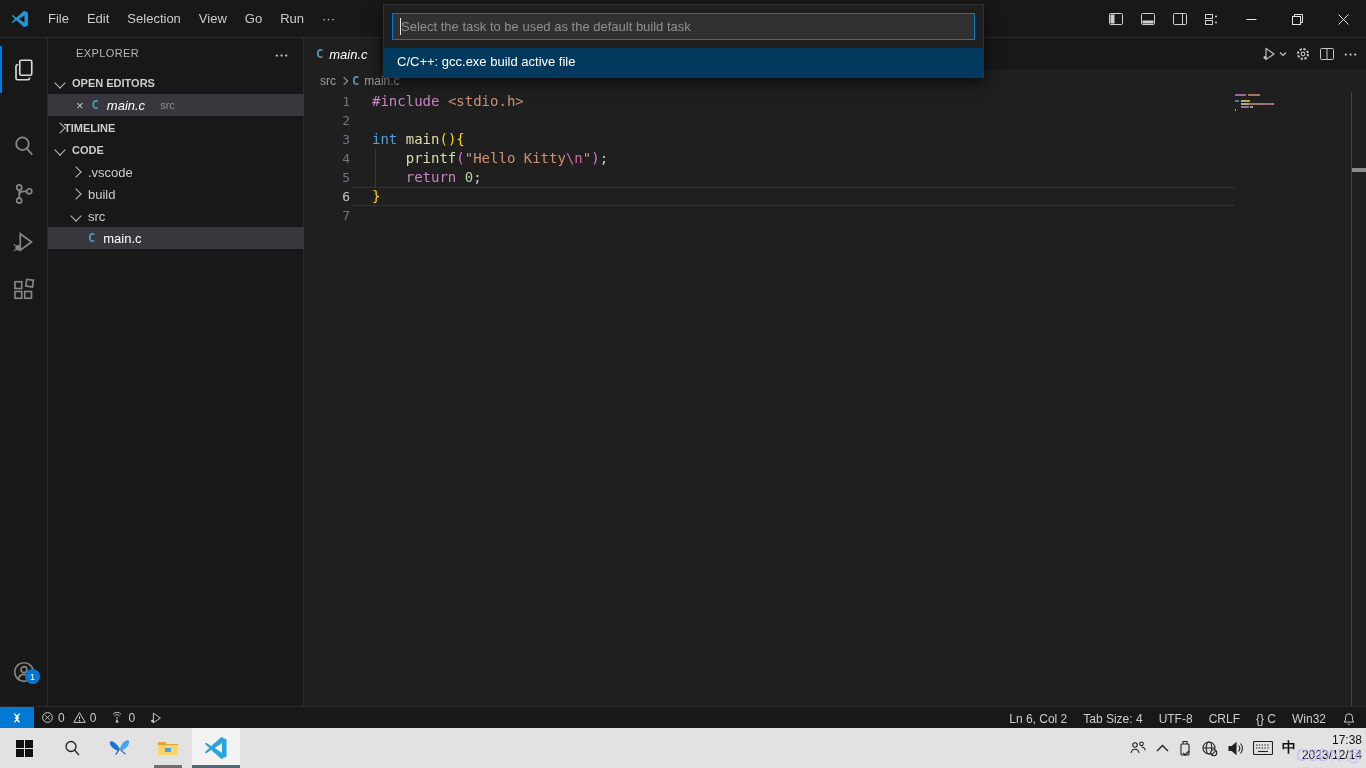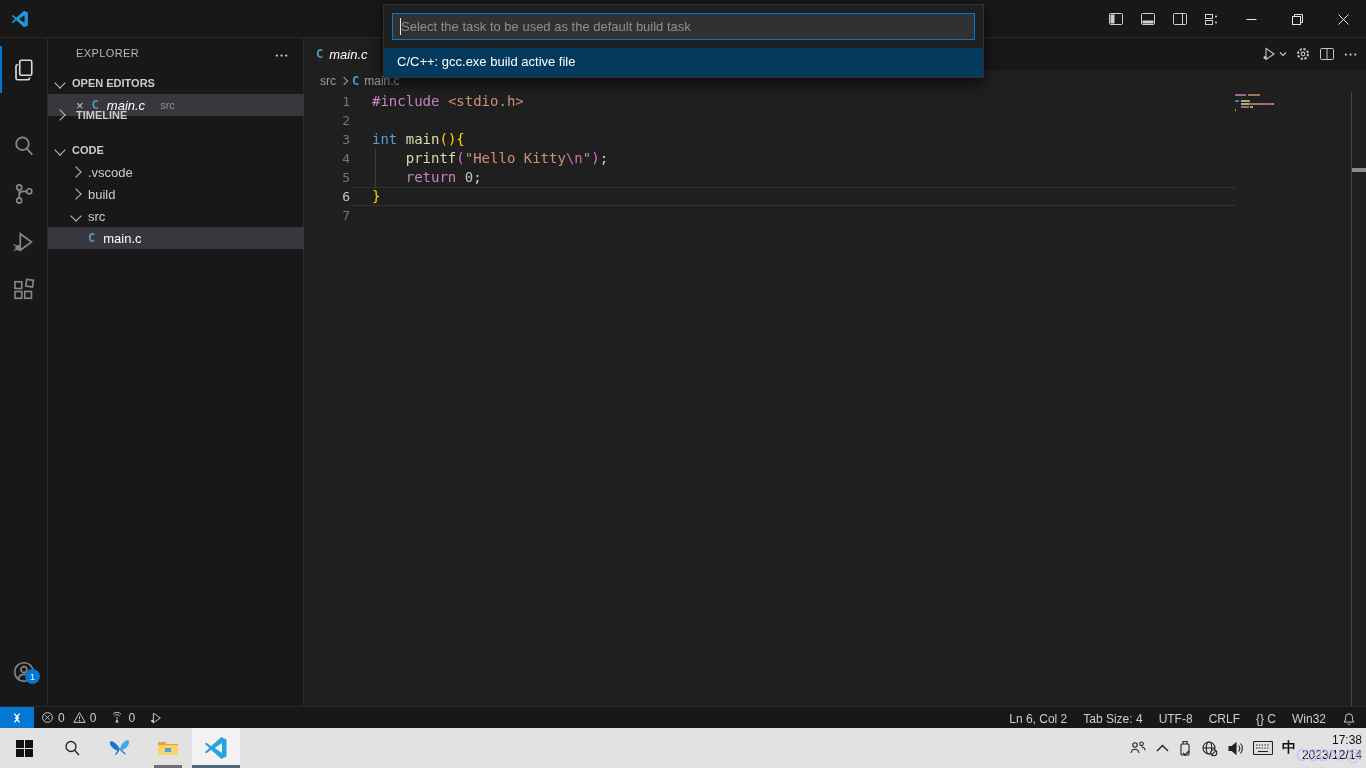--- a/index.html
+++ b/index.html
@@ -105,20 +105,29 @@
 <body>
 
 <div class="screen">
 
   <div class="titlebar">
     <span class="vscode-logo">
       <svg width="18" height="18" viewBox="0 0 16 16">
           <path fill="#2196d8" d="M11.6.6 4.7 6.9 1.6 4.5l-1.1.6 3.1 2.9-3.1 2.9 1.1.6 3.1-2.4 6.9 6.3 3.4-1.7V2.3L11.6.6zm.4 4.1v6.6L7.2 8l4.8-3.3z"></path>
         </svg>
     </span>
+    <div class="menu-bar">
+        <span class="menu-item">File</span>
+        <span class="menu-item">Edit</span>
+        <span class="menu-item">Selection</span>
+        <span class="menu-item">View</span>
+        <span class="menu-item">Go</span>
+        <span class="menu-item">Run</span>
+        <span class="menu-item">···</span>
+      </div>
     <div class="tb-right">
       <span class="tb-icon">
         <svg width="16" height="16" viewBox="0 0 16 16" fill="none" stroke="#cfcfcf">
             <rect x="1.5" y="2.5" width="13" height="11" rx="1"></rect>
             <rect x="2.5" y="3.5" width="4" height="9" fill="#cfcfcf" stroke="none"></rect>
           </svg>
       </span>
       <span class="tb-icon">
         <svg width="16" height="16" viewBox="0 0 16 16" fill="none" stroke="#cfcfcf">
             <rect x="1.5" y="2.5" width="13" height="11" rx="1"></rect>
@@ -235,21 +244,21 @@
       <span class="chev down"></span>
       <span>OPEN EDITORS</span>
     </div>
     <div class="row selected" style="top:56px;gap:8px;padding-left:28px">
       <span class="close-x">×</span>
       <span class="c-icon">C</span>
       <span class="italic" style="color:#fff">main.c</span>
       <span class="desc">src</span>
     </div>
 
-    <div class="sec-header" style="top:66px;gap:12px;padding-left:8px">
+    <div class="sec-header" style="top:79px;gap:0;padding-left:8px">
       <span class="chev right"></span>
       <span>TIMELINE</span>
     </div>
 
     <div class="sec-header" style="top:101px;gap:8px;padding-left:8px">
       <span class="chev down"></span>
       <span>CODE</span>
     </div>
     <div id="tree-items">
         <div class="row" style="top: 123px; padding-left: 24px; gap: 8px;">

